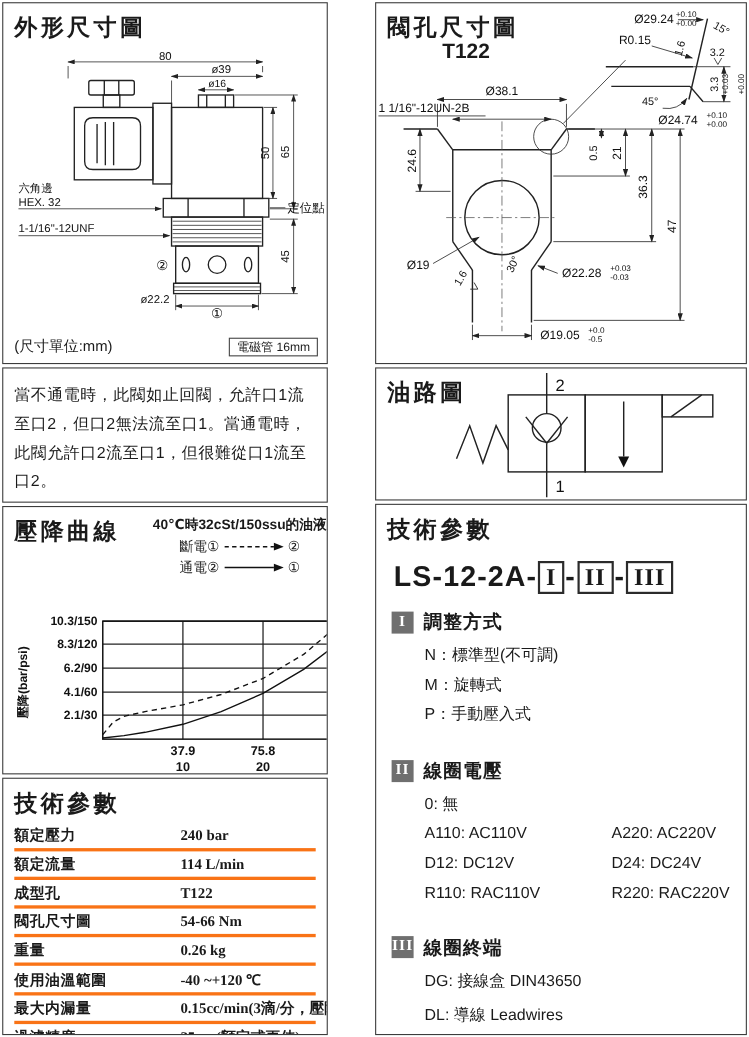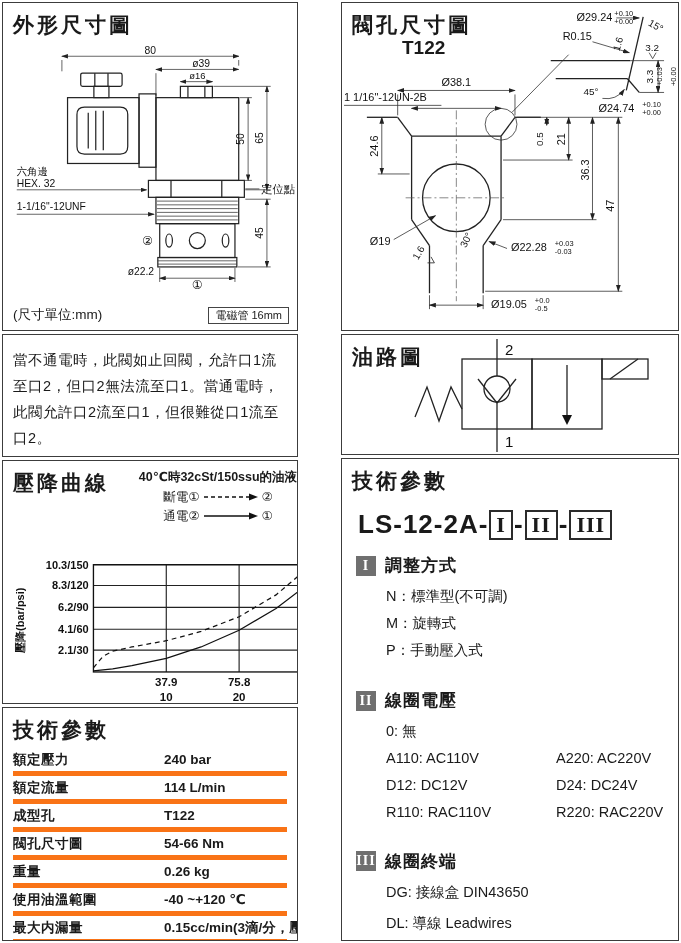--- a/index.html
+++ b/index.html
@@ -24,21 +24,21 @@
             justify-content:space-between;align-items:center;font-size:13.5px;}
   .boxed{border:1px solid #444;padding:0px 6px;font-size:11px;}
   
   .principle-body{font-size:14.5px;line-height:1.8;margin-top:6px;letter-spacing:0.5px;}
   
   .curve-head{position:absolute;left:100px;top:8px;width:230px;text-align:center;font-size:12.5px;}
   .curve-title{font-weight:bold;margin-bottom:2px;}
   .legend-row{display:flex;align-items:center;justify-content:center;gap:4px;line-height:1.5;font-weight:normal;}
   
   .ptable{margin-top:4px;}
-  .prow{display:flex;border-bottom:5px solid #f97316;padding:2.5px 0;align-items:baseline;}
+  .prow{display:flex;border-bottom:3px solid #f97316;padding:2.5px 0;align-items:baseline;font-family:Liberation Serif, serif;}
   .plabel{width:122px;flex:none;font-size:13.5px;font-weight:bold;letter-spacing:0.5px;}
   .pvalue{font-size:13.5px;font-weight:bold;margin-left:29px;}
   
   .model-line{margin:14px 0 10px 6px;font-size:26px;font-weight:bold;letter-spacing:1px;display:flex;align-items:center;}
   .code-box{border:2px solid #2b2b2b;padding:0 5px;margin:0 1px;font-family:"Liberation Serif","DejaVu Serif",serif;
             font-size:22px;line-height:26px;}
   .osec{margin:14px 0 0 4px;}
   .osec-head{display:flex;align-items:center;font-size:17px;font-weight:bold;letter-spacing:1px;}
   .badge{display:inline-flex;width:20px;height:20px;background:#6f6f6f;color:#fff;align-items:center;
          justify-content:center;font-family:"Liberation Serif","DejaVu Serif",serif;font-size:14px;

